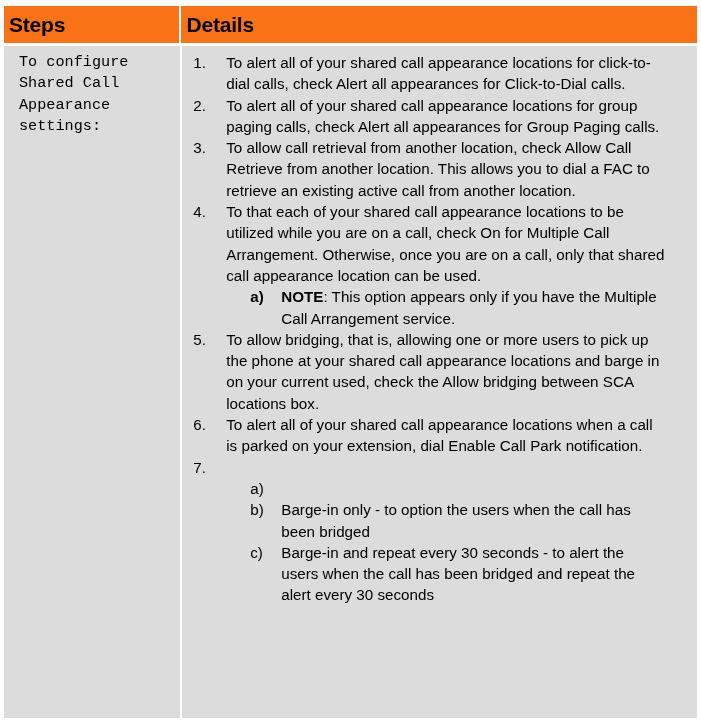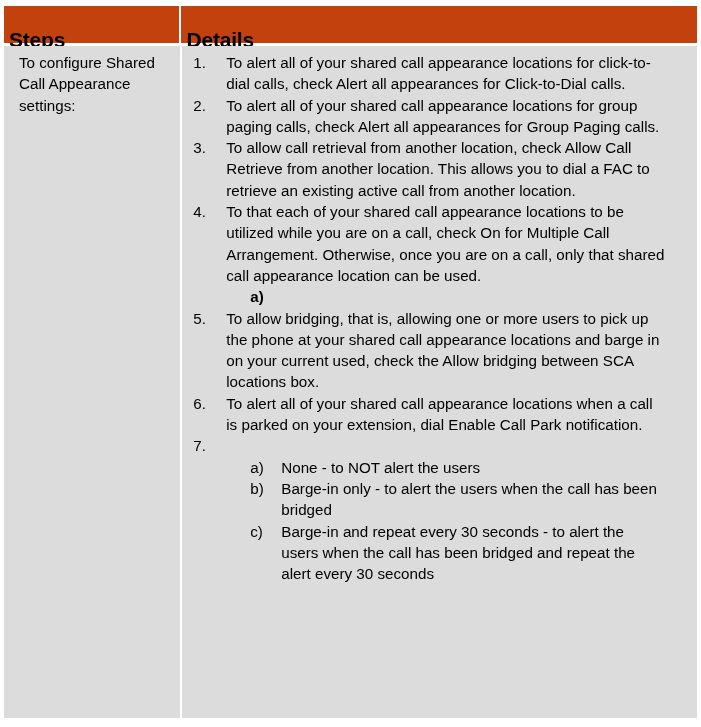--- a/index.html
+++ b/index.html
@@ -3,25 +3,25 @@
 <meta charset="utf-8">
 <style>
   html, body { margin: 0; padding: 0; background: #ffffff; }
   body { width: 701px; height: 727px; position: relative; overflow: hidden;
          font-family: "Liberation Sans", "DejaVu Sans", sans-serif; color: #000; }
   .tbl { position: absolute; left: 4px; top: 6px; width: 693px; }
   .row { display: flex; }
   .cell { box-sizing: border-box; }
   .c1 { width: 192px; margin-right: 2px; }
   .c2 { width: 565px; }
-  .head .cell { background: #c2410c; height: 37px; font-weight: bold; font-size: 21px;
-                padding: 22px 0 0 5px; letter-spacing: -0.2px; }
+  .head .cell { background: #f97316; height: 37px; font-weight: bold; font-size: 21px;
+                padding: 7px 0 0 5px; letter-spacing: -0.2px; }
   .gap { height: 3px; }
   .body .cell { background: #dcdcdc; height: 672px; font-size: 15.2px; line-height: 21.3px; }
-  .body .c1 { padding: 6px 0 12px 15px; }
+  .body .c1 { padding: 6px 0 12px 15px; font-family: Liberation Mono, monospace; }
   .body .c2 { padding: 6px 0 0 0; }
   .item { display: flex; }
   .num { width: 44px; padding-left: 11px; box-sizing: border-box; flex: none; }
   .txt { width: 440px; }
   .sub { display: flex; padding-left: 55px; }
   .sub .let { width: 44px; padding-left: 13px; box-sizing: border-box; flex: none; }
   .sub .stxt { width: 380px; }
   .bold { font-weight: bold; }
 </style>
 </head>
@@ -48,39 +48,39 @@
       <div class="item">
         <div class="num">3.</div>
         <div class="txt">To allow call retrieval from another location, check Allow Call Retrieve from another location.  This allows you to dial a FAC to retrieve an existing active call from another location.</div>
       </div>
       <div class="item">
         <div class="num">4.</div>
         <div class="txt">To that each of your shared call appearance locations to be utilized while you are on a call, check On for Multiple Call Arrangement.  Otherwise, once you are on a call, only that shared call appearance location can be used.</div>
       </div>
       <div class="sub">
         <div class="let bold">a)</div>
+        <div class="stxt"><span class="bold">NOTE</span><span>:  This option appears only if you have the Multiple Call Arrangement service.</span></div>
       </div>
       <div class="item">
         <div class="num">5.</div>
         <div class="txt">To allow bridging, that is, allowing one or more users to pick up the phone at your shared call appearance locations and barge in on your current used, check the Allow bridging between SCA locations box.</div>
       </div>
       <div class="item">
         <div class="num">6.</div>
         <div class="txt">To alert all of your shared call appearance locations when a call is parked on your extension, dial Enable Call Park notification.</div>
       </div>
       <div class="item">
         <div class="num">7.</div>
       </div>
       <div class="sub">
         <div class="let">a)</div>
-        <div class="stxt">None - to NOT alert the users</div>
       </div>
       <div class="sub">
         <div class="let">b)</div>
-        <div class="stxt">Barge-in only - to alert the users when the call has been bridged</div>
+        <div class="stxt">Barge-in only - to option the users when the call has been bridged</div>
       </div>
       <div class="sub">
         <div class="let">c)</div>
         <div class="stxt">Barge-in and repeat every 30 seconds - to alert the users when the call has been bridged and repeat the alert every 30 seconds</div>
       </div>
 
     </div>
   </div>
 </div>
 

